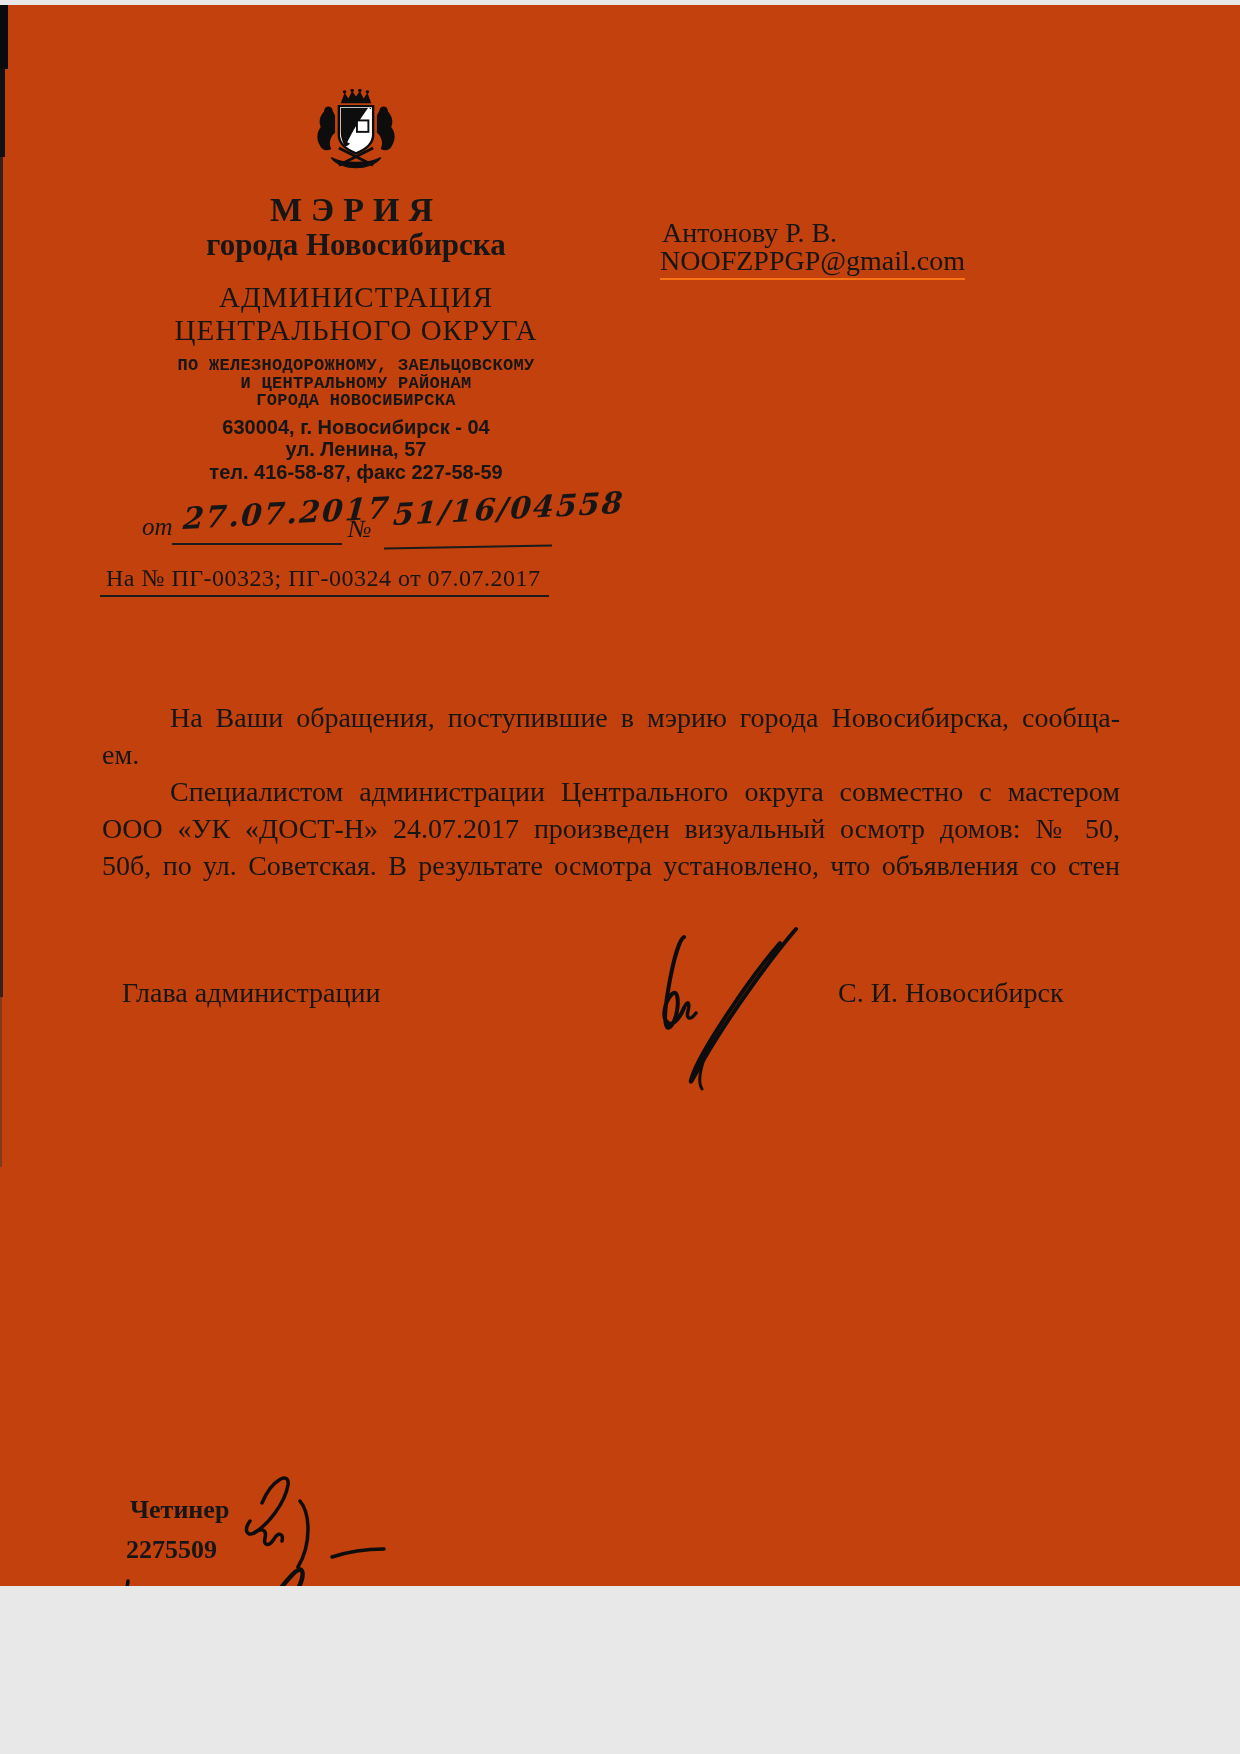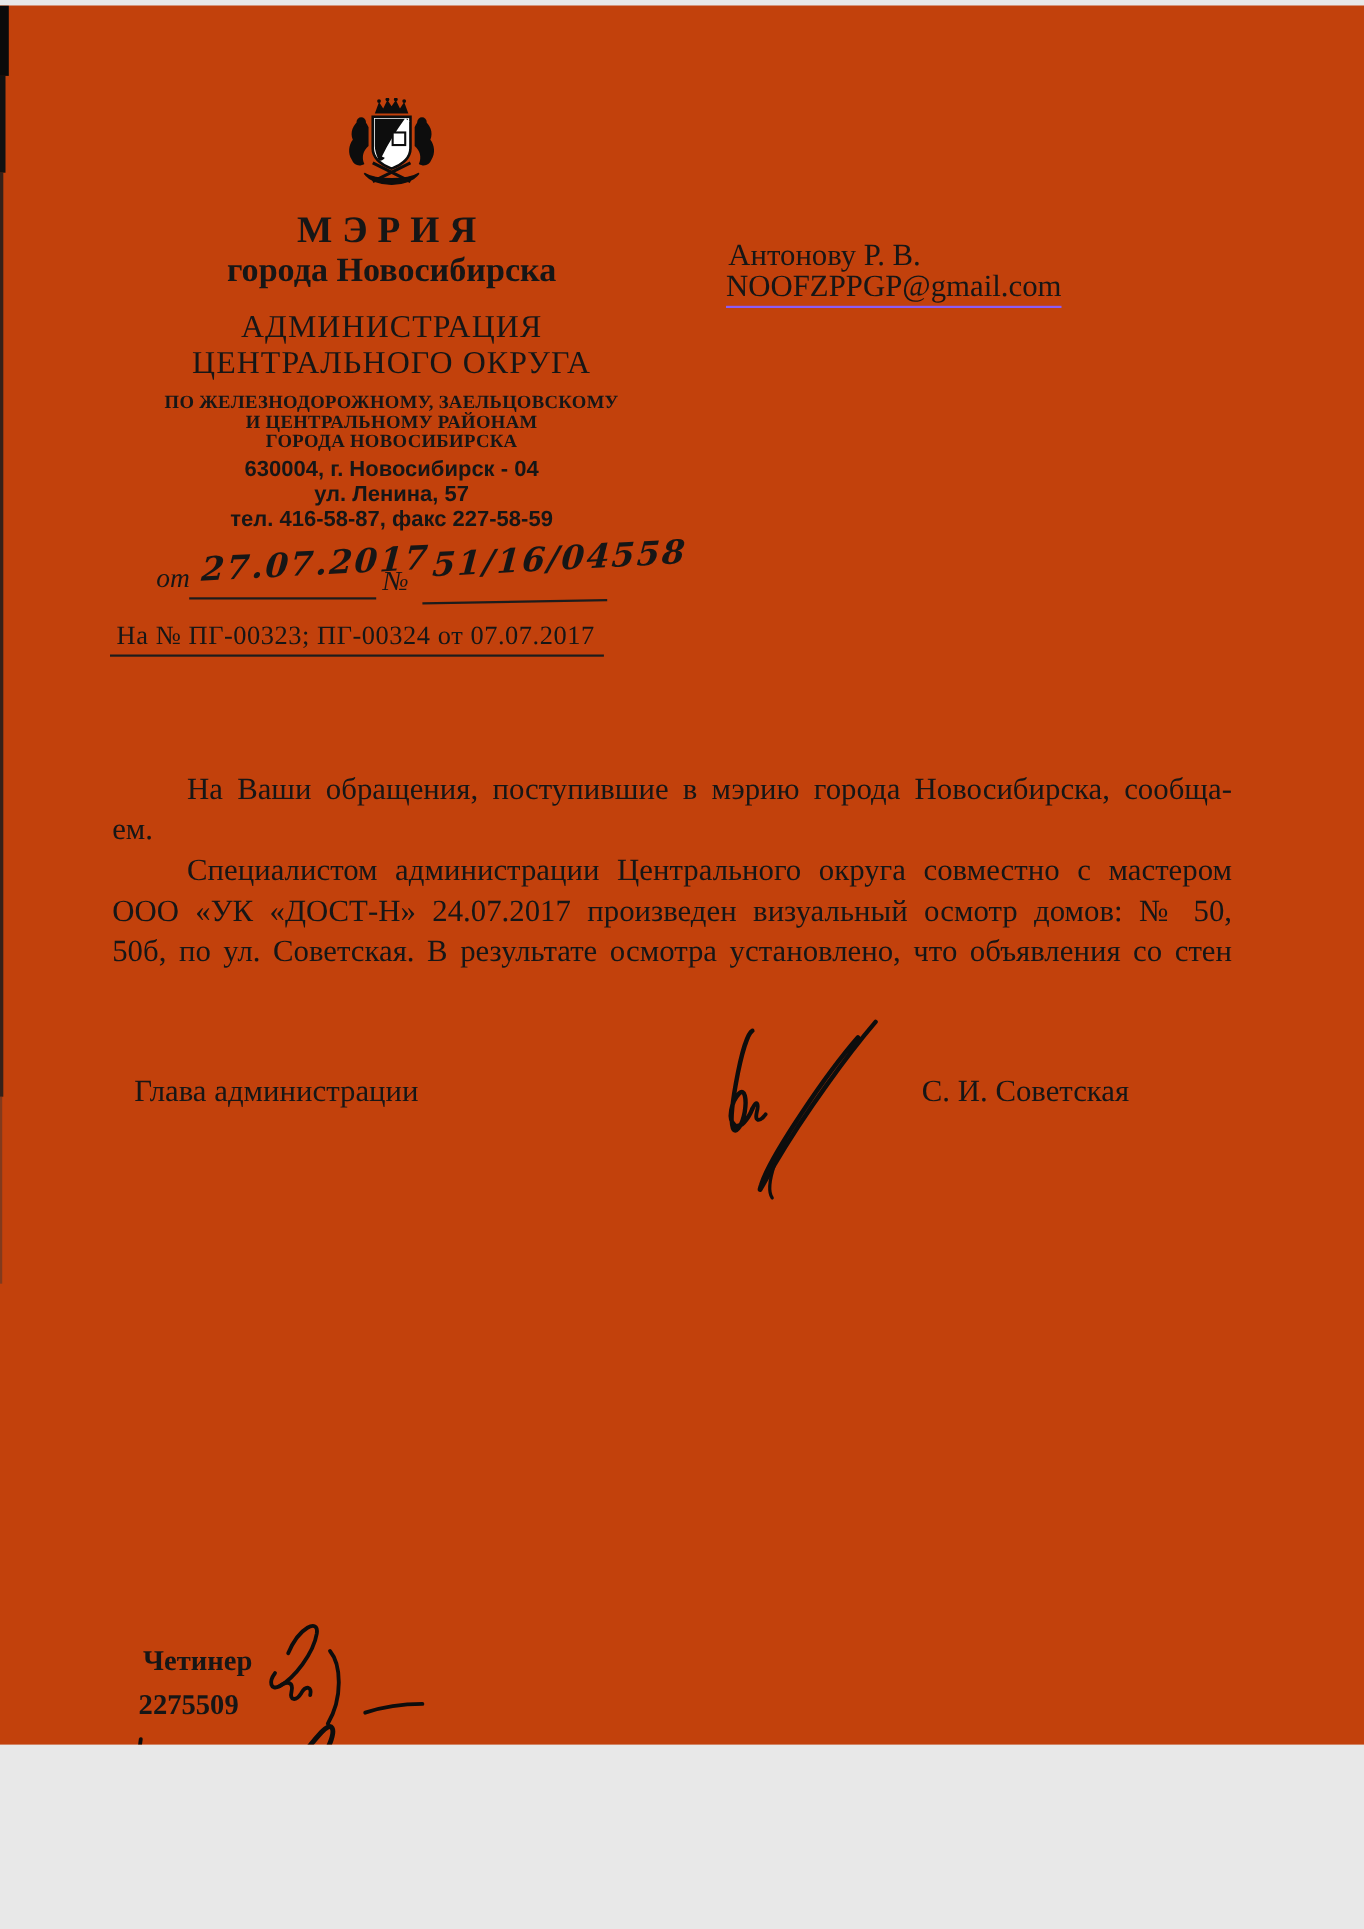--- a/index.html
+++ b/index.html
@@ -9,39 +9,39 @@
     font-family:"Liberation Serif", serif;color:#161616;
   }
   .abs{position:absolute;}
   
   .letterhead{left:116px;top:84px;width:480px;text-align:center;}
   .emblem{display:block;margin:0 auto 4px auto;width:90px;height:100px;}
   .org-title{font-weight:bold;font-size:34px;letter-spacing:9px;line-height:34px;margin-top:2px;}
   .org-subtitle{font-weight:bold;font-size:31px;line-height:36px;}
   .admin-line{font-size:29px;line-height:33px;letter-spacing:1px;margin-top:0px;}
   .admin-block{margin-top:18px;}
-  .district-line{font-size:17px;font-weight:600;line-height:17.5px;letter-spacing:.3px;}
+  .district-line{font-size:17px;font-weight:600;line-height:17.5px;letter-spacing:.3px;font-family:Liberation Mono, monospace;}
   .district-block{margin-top:10px;}
   .address-block{margin-top:6px;font-family:"Liberation Sans", sans-serif;font-weight:bold;}
   .address-line{font-size:20px;line-height:22.5px;}
   
   .ref-label{font-size:25px;font-style:italic;}
   .handwritten{
     font-family:"DejaVu Serif", serif;font-style:italic;font-weight:600;
     font-size:30px;letter-spacing:2px;white-space:nowrap;
   }
   .hand-rot{transform:rotate(-3deg) skewX(-7deg);transform-origin:left bottom;}
   .u-line{height:0;border-bottom:2.2px solid #1c1c1c;}
   .reply-line{
     font-size:24px;letter-spacing:.5px;border-bottom:2.2px solid #1c1c1c;
     padding:0 8px 3px 6px;white-space:nowrap;
   }
   
   .recipient-name{font-size:28px;}
-  .recipient-email{font-size:28px;border-bottom:2px solid #8b5cf6;padding-bottom:1px;}
+  .recipient-email{font-size:28px;border-bottom:2px solid #f97316;padding-bottom:1px;}
   
   .body-text{left:102px;top:694px;width:1018px;font-size:28px;line-height:37px;}
   .bline{width:100%;text-align:justify;text-align-last:justify;white-space:nowrap0;}
   .bline.first{text-indent:68px;}
   .bline.last{text-align:left;text-align-last:left;}
   
   .signoff{font-size:28px;white-space:nowrap;}
   
   .sig path{fill:none;stroke:#0d0d0d;stroke-linecap:round;stroke-linejoin:round;}
   
@@ -141,21 +141,21 @@
 
   <div class="abs body-text">
     <div class="bline first">На Ваши  обращения, поступившие в мэрию города Новосибирска, сообща-</div>
     <div class="bline last">ем.</div>
     <div class="bline first">Специалистом администрации Центрального округа совместно с мастером</div>
     <div class="bline">ООО «УК  «ДОСТ-Н»   24.07.2017 произведен визуальный осмотр домов: № 50,</div>
     <div class="bline">50б,  по ул. Советская. В результате осмотра установлено, что объявления со стен</div>
   </div>
 
   <div class="abs signoff" style="left:122px;top:972px;">Глава администрации</div>
-  <div class="abs signoff" style="left:838px;top:972px;">С. И. Советская</div>
+  <div class="abs signoff" style="left:838px;top:972px;">С. И. Новосибирск</div>
 
   <svg class="abs sig" style="left:600px;top:918px;" width="210" height="175" viewBox="0 0 210 175">
     <path stroke-width="4" d="M84,14 C80,16 74,34 69,62 C65,84 64,100 67,104 C70,107 75,99 77,88 C79,76 77,66 72,71 C65,78 61,95 68,100 C73,103 80,95 84,85"></path>
     <path stroke-width="3.5" d="M84,85 C88,76 90,80 88,88 C86,96 90,98 96,90"></path>
     <path stroke-width="4" d="M196,6 C172,34 132,88 104,136 C94,153 88,166 92,154 C100,128 152,52 180,20"></path>
     <path stroke-width="3" d="M104,136 C100,148 98,160 102,166"></path>
   </svg>
 
   <div class="abs executor" style="left:130px;top:1490px;">Четинер</div>
   <div class="abs executor" style="left:126px;top:1530px;">2275509</div>

